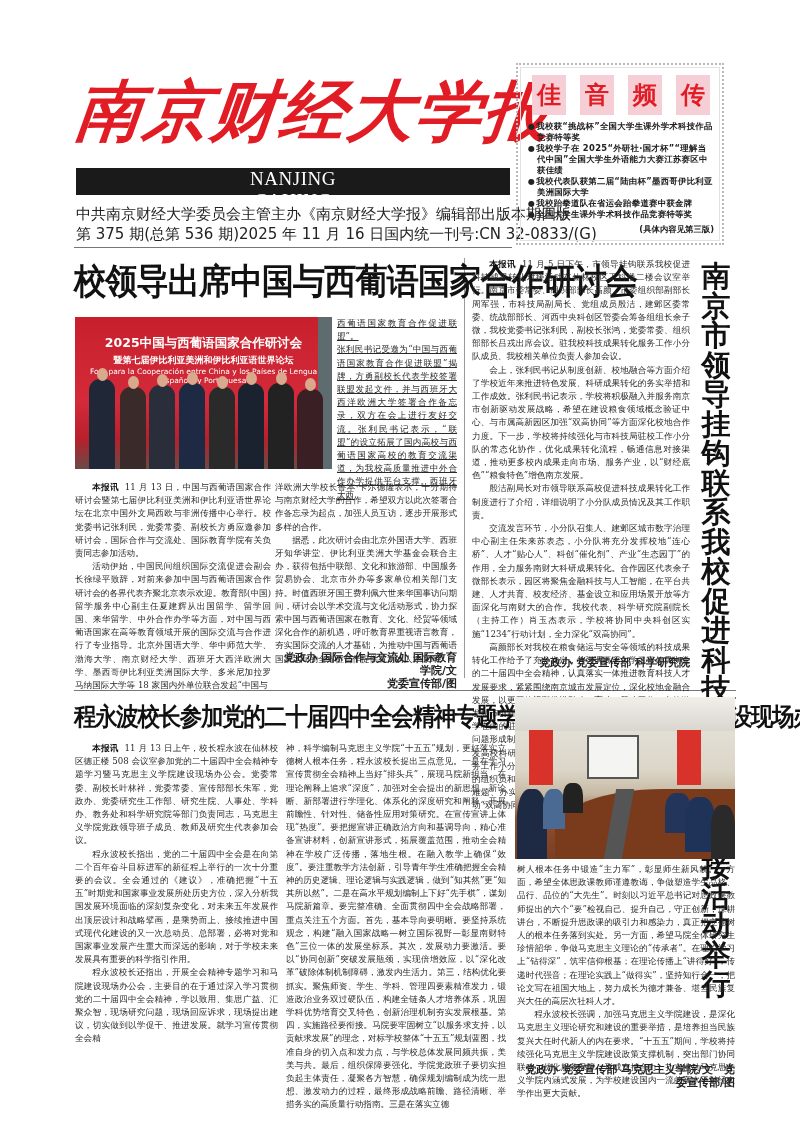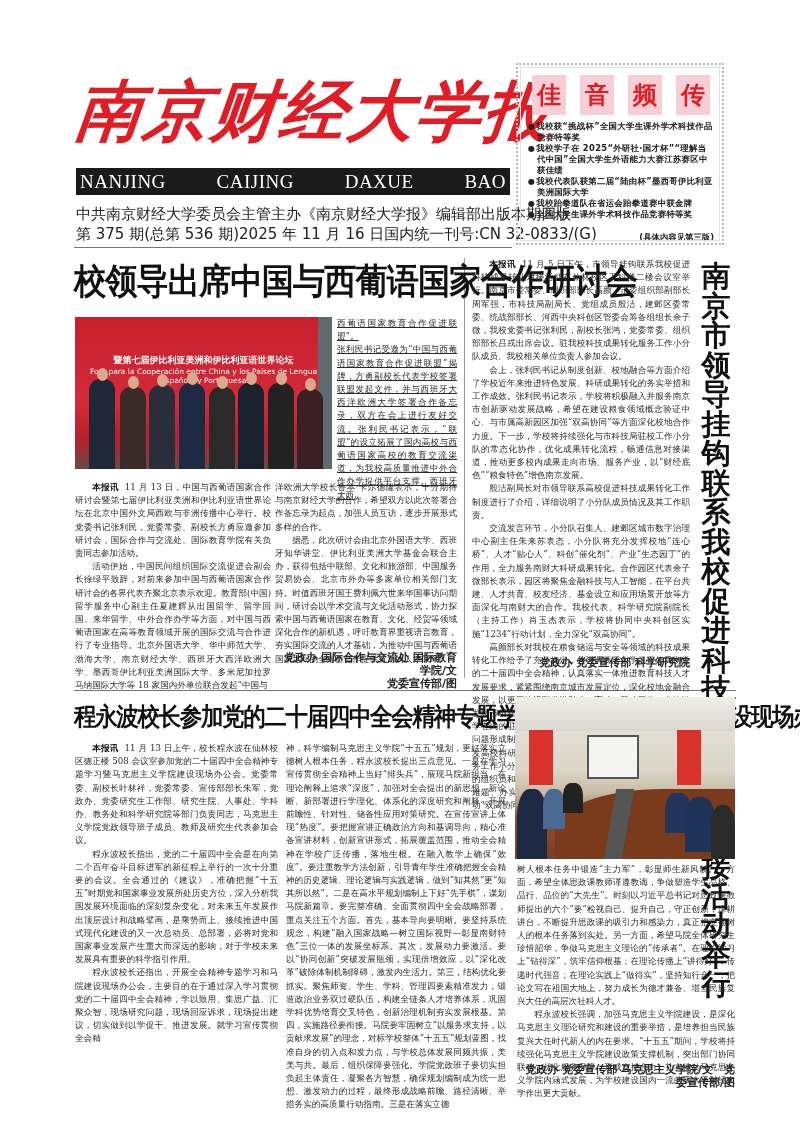--- a/index.html
+++ b/index.html
@@ -6,37 +6,37 @@
   html, body { width: 800px; height: 1142px; background: #ffffff; overflow: hidden; }
   body { position: relative; font-family: "DejaVu Serif", "Liberation Serif", serif; color: #222; }
   .abs { position: absolute; }
 
   
   .mast-title { left: 76px; top: 66px; width: 432px; height: 90px;
     font-family: "DejaVu Serif", serif; font-weight: bold; font-style: italic;
     color: #e21c24; font-size: 66px; letter-spacing: 2px; line-height: 90px; white-space: nowrap;
     transform: skewX(-6deg); }
   .pinyin-bar { left: 76px; top: 168px; width: 434px; height: 27px; background: #1a1a1a;
-    display: flex; justify-content: space-between; align-items: center; padding: 0 4px; }
+    display: flex; justify-content: space-between; align-items: center; padding: 0 4px; flex-direction: column; }
   .pinyin-bar span { color: #fff; font-family: "Liberation Serif", serif; font-size: 19px; letter-spacing: 0.5px; }
   .info-line { left: 76px; width: 434px; display: flex; justify-content: space-between;
     font-family: "DejaVu Sans", sans-serif; font-size: 15px; color: #222; white-space: nowrap; }
   .info1 { top: 205px; }
   .info2 { top: 225px; }
 
   
   .news-box { left: 516px; top: 63px; width: 208px; height: 182px;
     border: 2px dotted #b8b8b8; outline: 1px solid #e2e2e2; outline-offset: -5px; padding: 10px 8px 4px 10px; }
   .news-title { display: flex; justify-content: space-between; margin: 0 4px 6px 4px; }
   .news-title span { background: #f6cfd6; color: #e21c24; font-family: "DejaVu Sans", sans-serif; font-weight: bold;
     font-size: 24px; width: 34px; height: 40px; display: flex; align-items: center; justify-content: center; }
   .news-item { font-family: "DejaVu Sans", sans-serif; font-size: 8.4px; line-height: 11px; color: #222;
     padding-left: 9px; text-indent: -9px; font-weight: bold; letter-spacing: 0.3px; }
   .news-item::before { content: "●"; font-size: 8px; margin-right: 1px; }
-  .news-foot { text-align: right; font-family: "DejaVu Sans", sans-serif; font-size: 8.4px; margin-top: 12px; font-weight: bold; }
+  .news-foot { text-align: right; font-family: "DejaVu Sans", sans-serif; font-size: 8.4px; margin-top: 4px; font-weight: bold; }
 
   .hr { height: 1px; background: #777; }
 
   
   .headline { font-family: "DejaVu Sans", sans-serif; font-weight: bold; color: #111; white-space: nowrap; }
   .h1 { left: 74px; top: 258px; font-size: 35px; letter-spacing: -1px; transform: scaleX(0.92); transform-origin: left; }
   .h2 { left: 74px; top: 700px; font-size: 25px; letter-spacing: -1.5px; transform: scaleX(0.9); transform-origin: left; }
   .vhead { left: 696px; top: 262px; width: 40px; font-family: "DejaVu Sans", sans-serif; font-weight: bold;
     font-size: 29px; line-height: 29.5px; text-align: center; color: #111; word-break: break-all; }
 
@@ -103,20 +103,21 @@
 </div>
 
 <div class="abs hr" style="left:74px; top:247px; width:438px;"></div>
 <div class="abs" style="left:464px; top:258px; width:1px; height:420px; background:#999;"></div>
 <div class="abs hr" style="left:74px; top:690px; width:662px;"></div>
 <div class="abs hr" style="left:695px; top:697px; width:41px; height:2px;"></div>
 
 <div class="abs headline h1">校领导出席中国与西葡语国家合作研讨会</div>
 
 <div class="abs photo1">
+  <div class="banner b1">2025中国与西葡语国家合作研讨会</div>
   <div class="banner b2">暨第七届伊比利亚美洲和伊比利亚语世界论坛</div>
   <div class="banner b3">Foro para la Cooperación entre China y los Países de Lengua Española y Portuguesa</div>
   <div class="wall"></div>
   <div class="person" style="left:14px; height:90px; background:#202838;"></div>
   <div class="head" style="left:22px; bottom:88px;"></div>
   <div class="person" style="left:45px; height:82px; background:#3a2a2a;"></div>
   <div class="head" style="left:53px; bottom:80px;"></div>
   <div class="person" style="left:74px; height:84px; background:#2a2e3a;"></div>
   <div class="head" style="left:82px; bottom:82px;"></div>
   <div class="person" style="left:104px; height:86px; background:#1e2a44;"></div>

